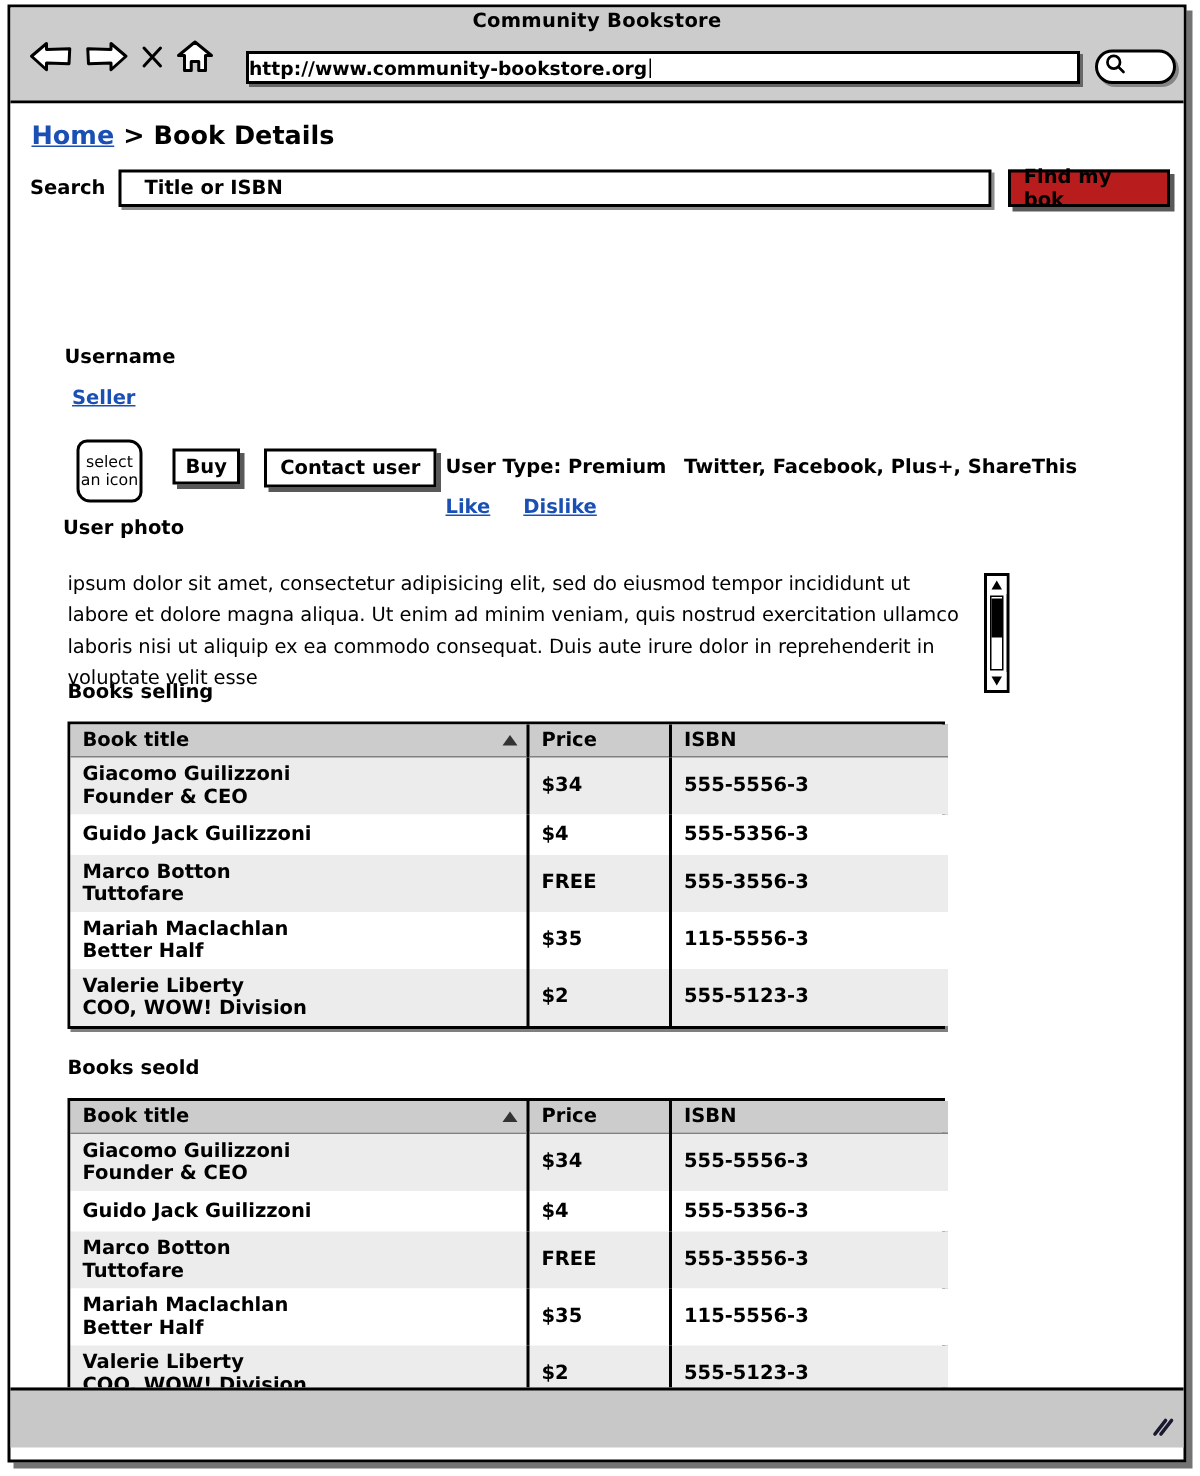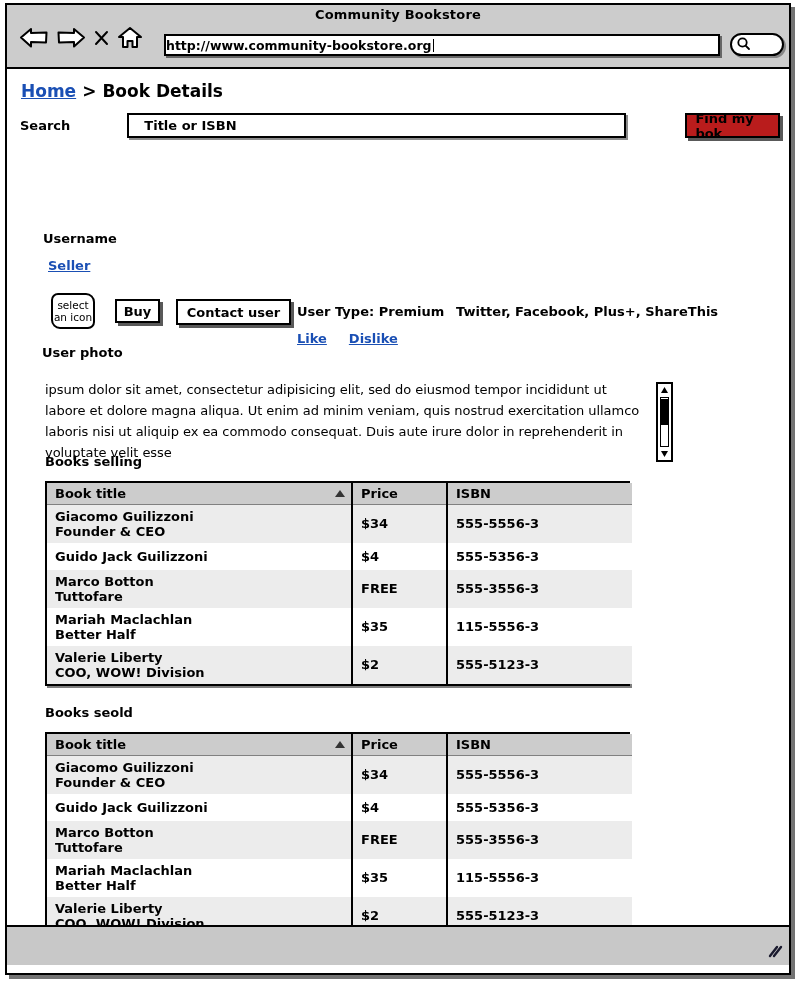--- a/index.html
+++ b/index.html
@@ -129,21 +129,20 @@
   .crumb-sep { font-weight: bold; color: #000; }
 
   
   .search-row {
     position: absolute;
     left: 13px;
     top: 44px;
     width: 760px;
     display: flex;
     align-items: center;
-    gap: 48px;
   }
   .search-label {
     font-size: 13px;
     font-weight: bold;
     margin-right: 9px;
   }
   .search-field {
     width: 597px;
     height: 25px;
     border: 2px solid #000;
@@ -194,21 +193,21 @@
     position: absolute;
     left: 44px;
     top: 222px;
     width: 700px;
   }
   .photo-box {
     position: absolute;
     left: 0;
     top: 2px;
     width: 44px;
-    height: 36px;
+    height: 42px;
     border: 2px solid #000;
     border-radius: 7px 9px 7px 9px;
     box-sizing: border-box;
     display: flex;
     flex-direction: column;
     align-items: center;
     justify-content: center;
     line-height: 1.15;
     font-size: 10.5px;
     background: #fff;

